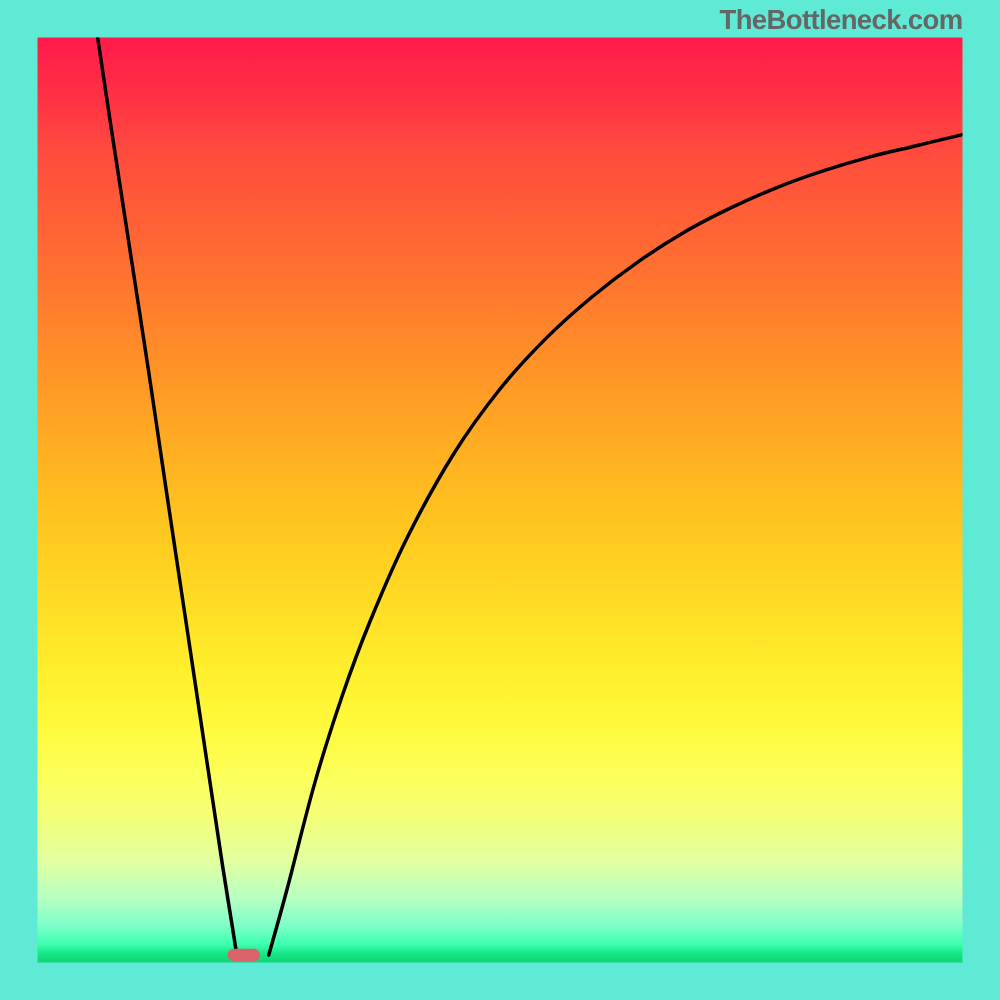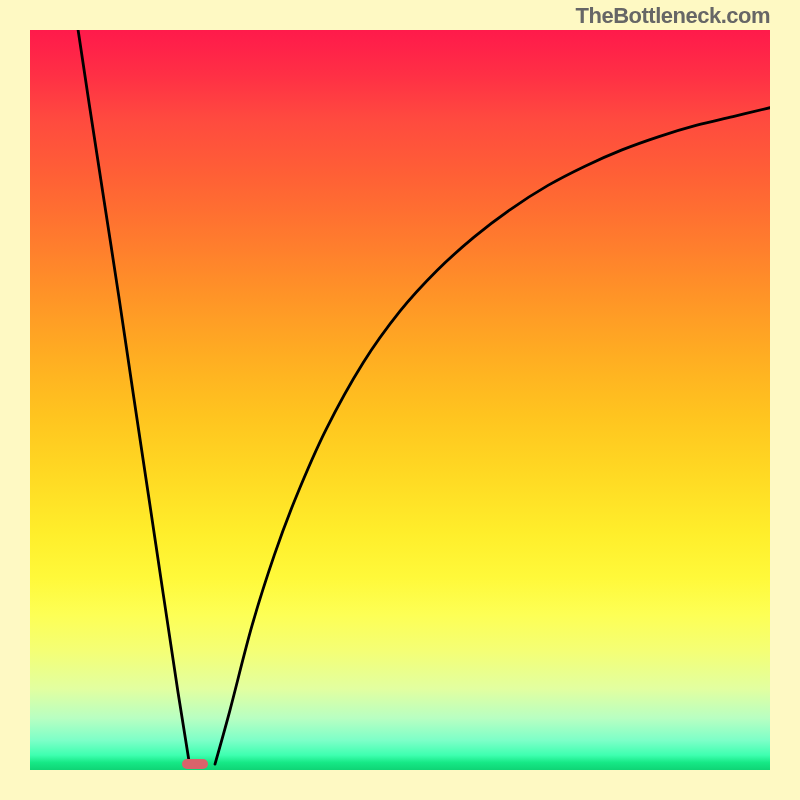--- a/index.html
+++ b/index.html
@@ -8,21 +8,21 @@
     width: 800px;
     height: 800px;
     overflow: hidden;
     background: #000;
     font-family: Arial, Helvetica, sans-serif;
   }
   .outer {
     position: relative;
     width: 800px;
     height: 800px;
-    background: #fef9c3;
+    background: #5eead4;
   }
   .plot {
     position: absolute;
     left: 30px;
     top: 30px;
     width: 740px;
     height: 740px;
     
     background: linear-gradient(to bottom,
       #ff1a4b 0%,

